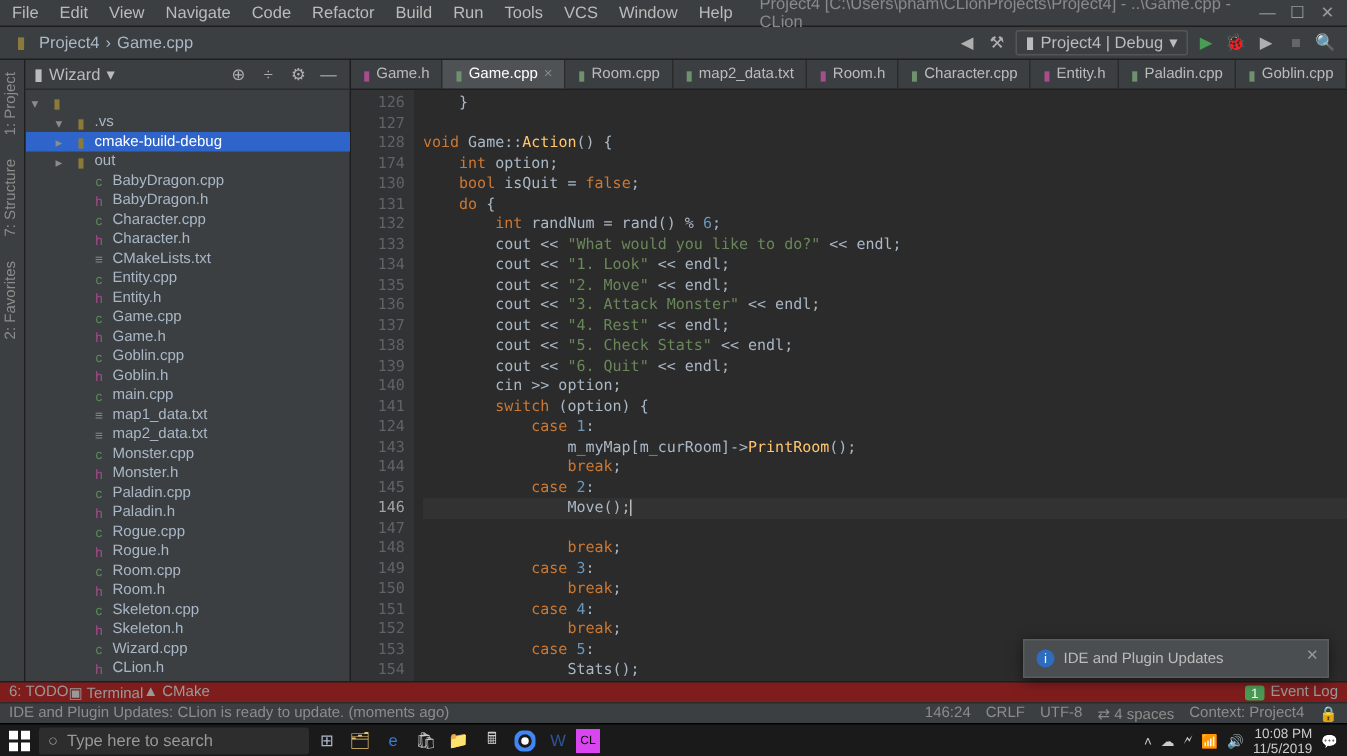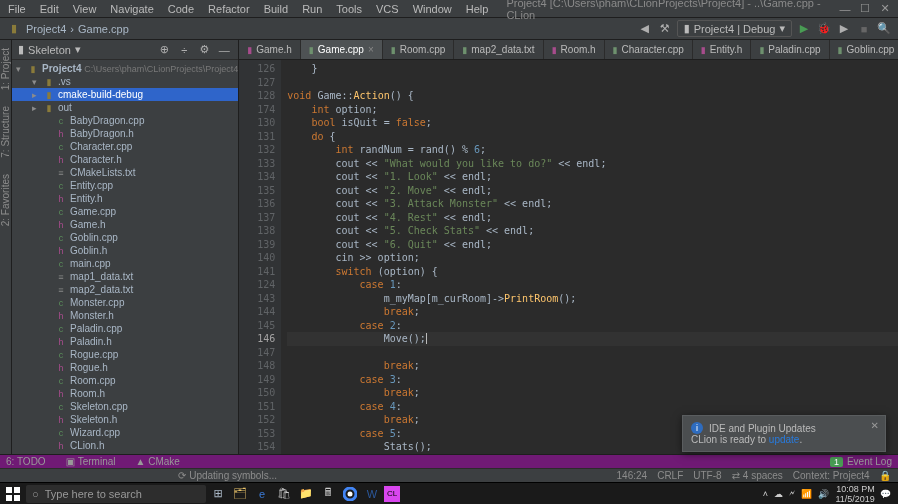--- a/index.html
+++ b/index.html
@@ -165,28 +165,28 @@
   color: #bbb;
   box-shadow: 0 2px 8px rgba(0,0,0,0.5);
 }
 .notification .ntitle { display: flex; align-items: center; gap: 6px; }
 .notification .info-i { display:inline-flex; width:12px; height:12px; border-radius:50%; background:#2e6cbf; color:#fff; align-items:center; justify-content:center; font-size:9px; }
 .notification .nclose { position: absolute; right: 6px; top: 4px; color: #999; }
 .notification a { color: #287bde; text-decoration: none; }
 
 .bottom-tool-strip {
   height: 14px;
-  background: #701a75;
+  background: #7f1d1d;
   border-top: 1px solid #1e1e1e;
   display: flex;
   align-items: center;
   padding: 0 6px;
   font-size: 10px;
   color: #999;
-  gap: 20px;
+  gap: 0;
 }
 .bottom-tool-strip .right { margin-left: auto; display: flex; align-items: center; gap: 4px; }
 .event-badge { background: #499c54; color: #fff; padding: 0 4px; border-radius: 2px; font-size: 9px; }
 
 .statusbar {
   height: 14px;
   background: #3c3f41;
   border-top: 1px solid #2b2b2b;
   display: flex;
   align-items: center;
@@ -282,35 +282,34 @@
   <div class="sidebar-collapsed" id="left-strip">
       <div class="vtab">1: Project</div>
       <div class="vtab">7: Structure</div>
       <div class="vtab">2: Favorites</div>
     </div>
 
   <div class="project-panel">
     <div class="project-header">
       <span class="title">
         <span>▮</span>
-        <span>Skeleton</span>
+        <span>Wizard</span>
         <span>▾</span>
       </span>
       <span class="tools">
         <span class="toolbar-icon">⊕</span>
         <span class="toolbar-icon">÷</span>
         <span class="toolbar-icon">⚙</span>
         <span class="toolbar-icon">—</span>
       </span>
     </div>
     <div class="project-tree" id="project-tree">
         <div class="tree-row">
           <span class="arrow">▾</span>
           <span class="ficon folder-ico">▮</span>
-          <span class="lbl"><b>Project4</b> <span class="path-hint">C:\Users\pham\CLionProjects\Project4</span></span>
         </div>
         <div class="tree-row">
           <span class="indent" style="width:16px"></span>
           <span class="arrow">▾</span>
           <span class="ficon folder-ico">▮</span>
           <span class="lbl">.vs</span>
         </div>
         <div class="tree-row selected">
           <span class="indent" style="width:16px"></span>
           <span class="arrow">▸</span>
@@ -569,41 +568,38 @@
   <span>6: TODO</span>
   <span>▣ <span>Terminal</span></span>
   <span>▲ <span>CMake</span></span>
   <div class="right">
     <span class="event-badge">1</span>
     <span>Event Log</span>
   </div>
 </div>
 
 <div class="statusbar">
-  <div class="center">
-    <span>⟳ <span>Updating symbols...</span></span>
+  <div class="left">
+    <span>IDE and Plugin Updates: CLion is ready to update. (moments ago)</span>
   </div>
   <div class="right">
     <span>146:24</span>
     <span>CRLF</span>
     <span>UTF-8</span>
     <span>⇄ <span>4 spaces</span></span>
     <span>Context: Project4</span>
     <span class="lock">🔒</span>
   </div>
 </div>
 
 <div class="notification">
   <span class="nclose">✕</span>
   <div class="ntitle">
     <span class="info-i">i</span>
     <span>IDE and Plugin Updates</span>
-  </div>
-  <div>
-    <span>CLion is ready to </span><a href="#">update</a><span>.</span>
   </div>
 </div>
 
 <div class="taskbar">
   <div class="start">
     <svg width="14" height="14" viewBox="0 0 14 14">
         <rect x="0" y="0" width="6" height="6" fill="#fff"></rect>
         <rect x="8" y="0" width="6" height="6" fill="#fff"></rect>
         <rect x="0" y="8" width="6" height="6" fill="#fff"></rect>
         <rect x="8" y="8" width="6" height="6" fill="#fff"></rect>

